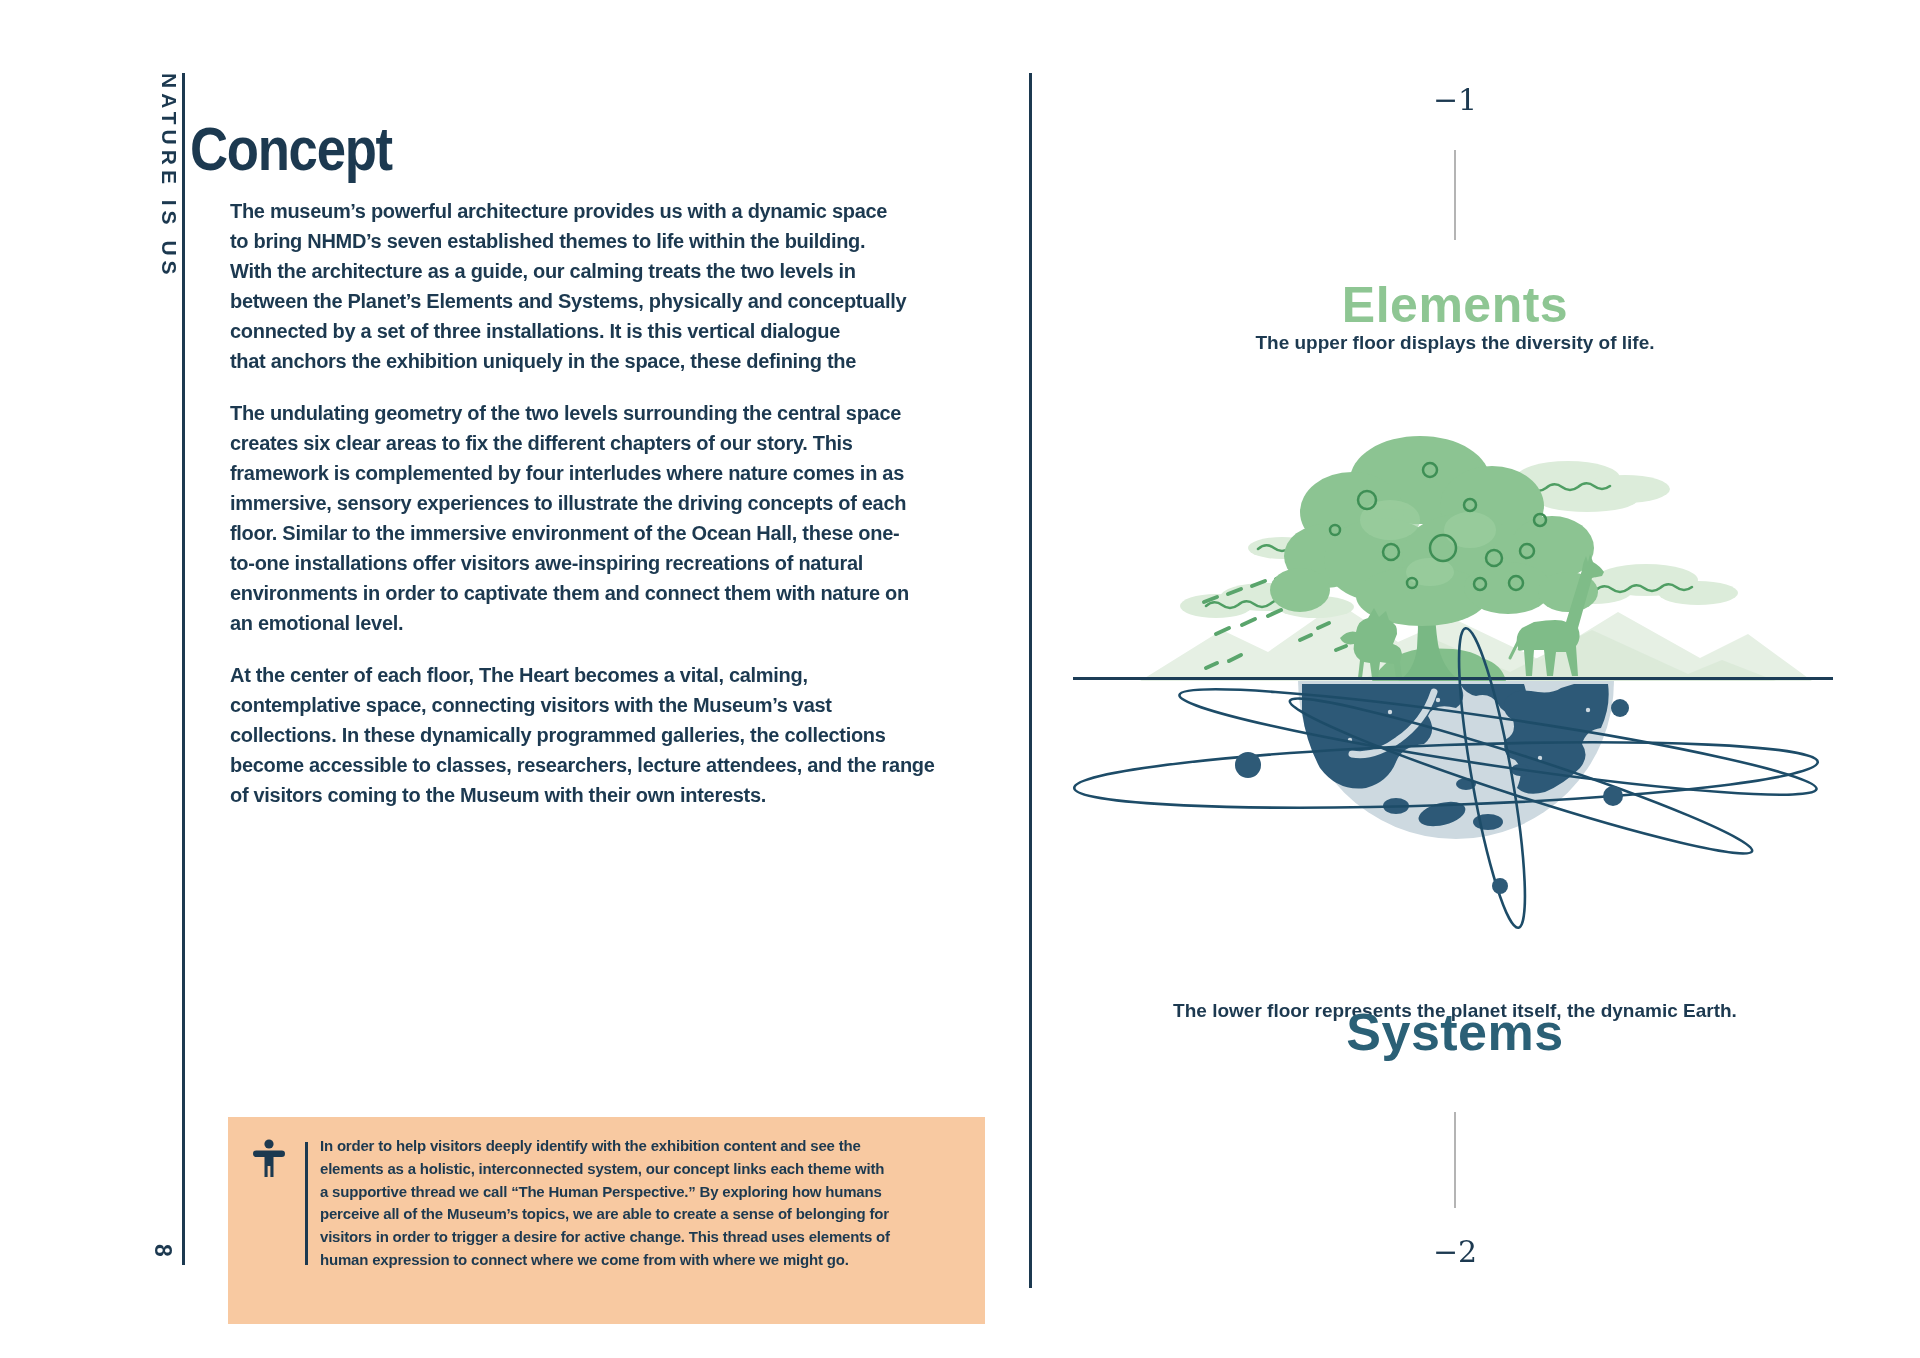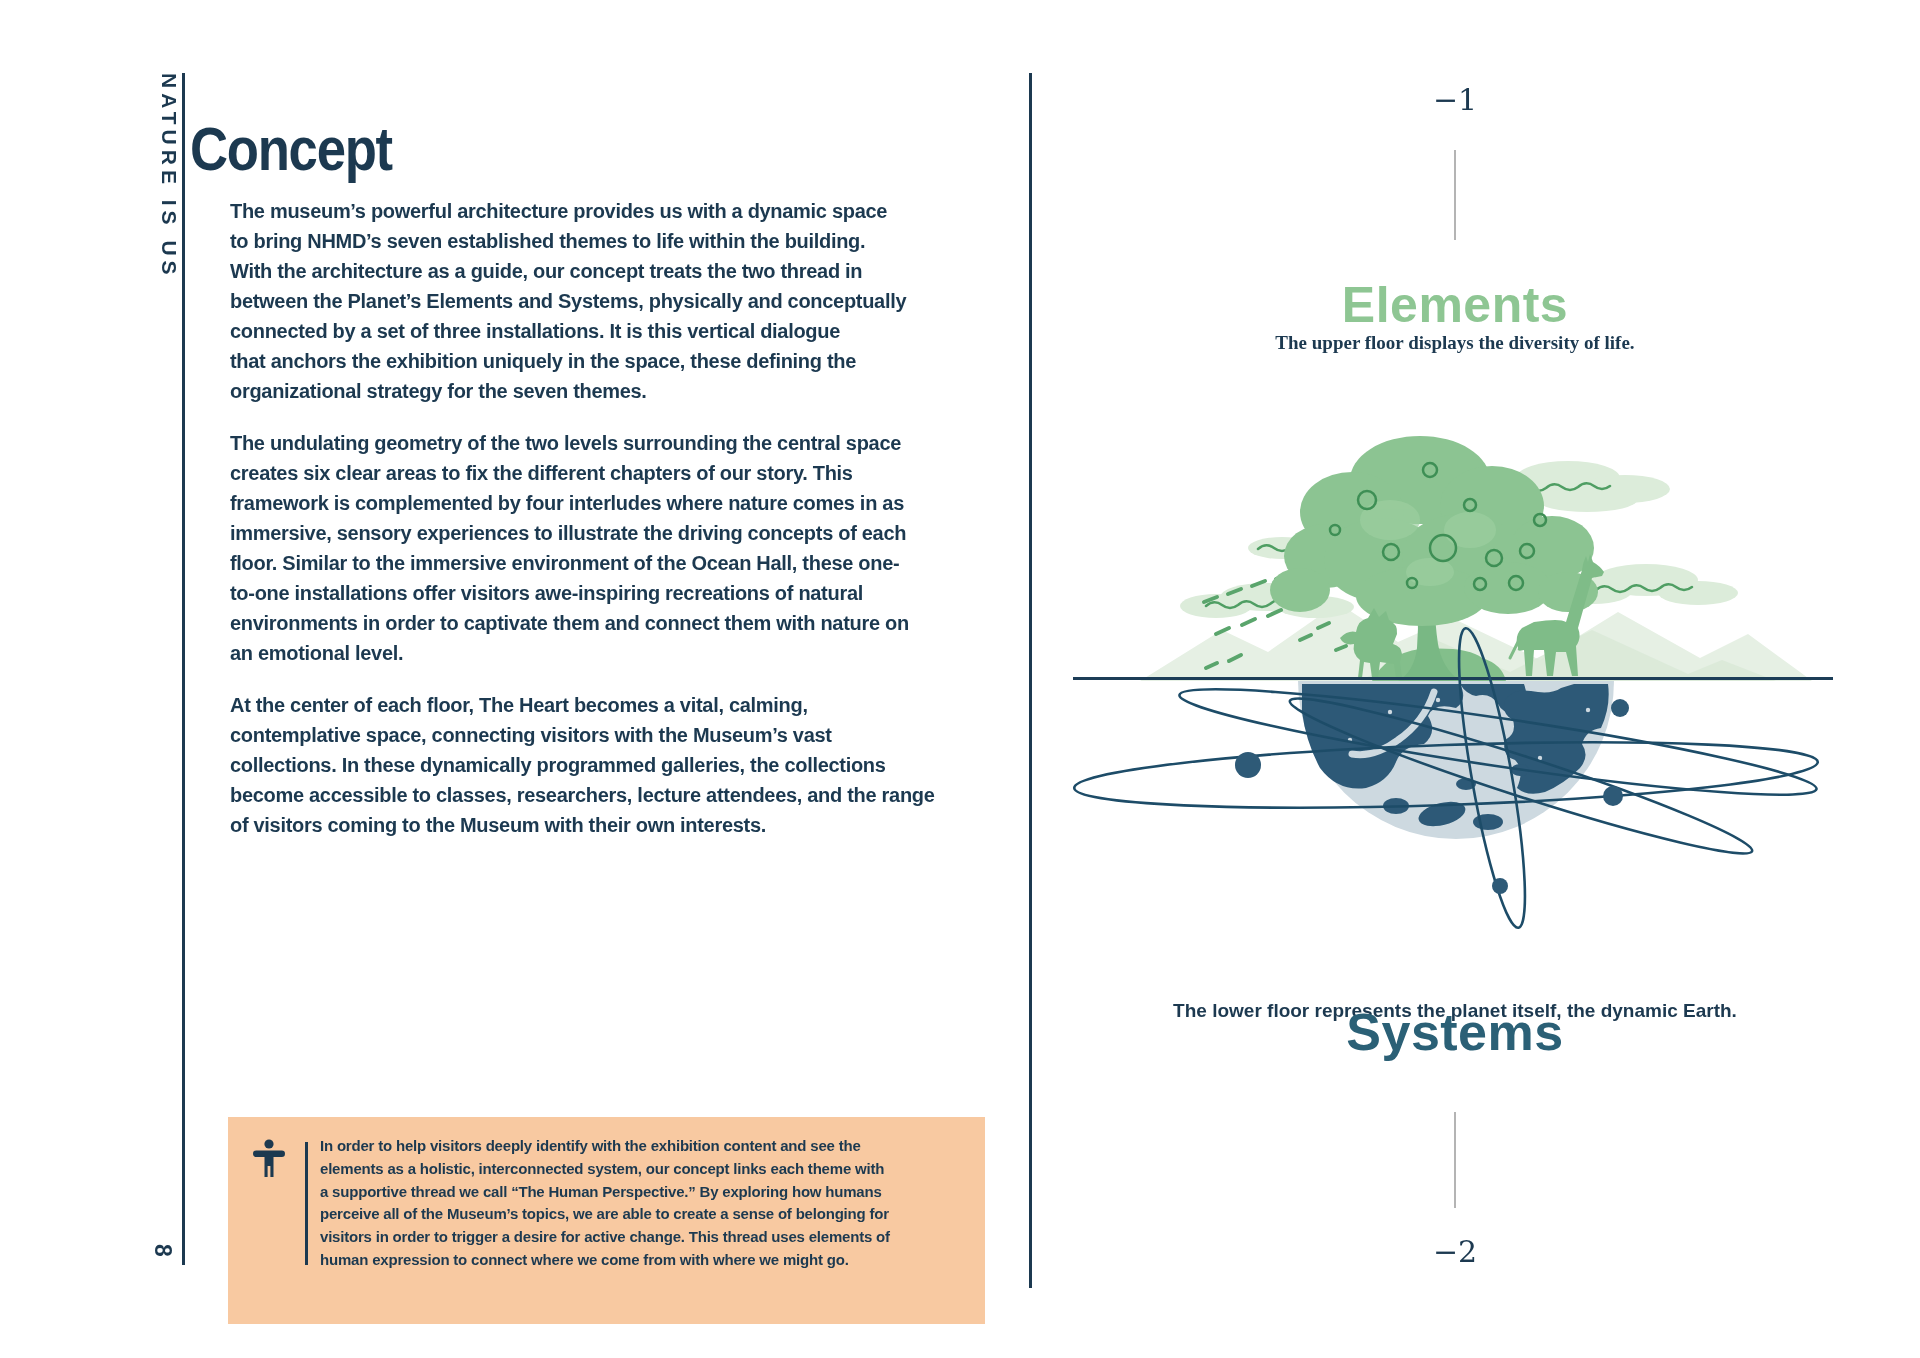--- a/index.html
+++ b/index.html
@@ -41,45 +41,44 @@
   .page-divider{left:1029px;top:73px;width:3px;height:1215px;background:#1c3950;}
   
   .rcol{left:1095px;width:720px;text-align:center;}
   .floor-label{font-family:"DejaVu Serif",serif;font-size:30px;color:#1c3950;}
   .floor-label-1{top:82px;}
   .floor-label-2{top:1234px;}
   .connector{width:2px;background:#b4b4b4;left:1454px;}
   .connector-1{top:150px;height:90px;}
   .connector-2{top:1112px;height:96px;}
   .elements-heading{top:276px;font-weight:700;font-size:50px;letter-spacing:.5px;color:#8ec693;}
-  .elements-caption{top:332px;font-weight:700;font-size:19px;color:#1c3950;font-family:Liberation Serif, serif;}
+  .elements-caption{top:332px;font-weight:700;font-size:19px;color:#1c3950;}
   .systems-caption{top:1000px;font-weight:700;font-size:19px;color:#1c3950;}
   .systems-heading{top:1002px;font-weight:700;font-size:52px;letter-spacing:.5px;color:#2b6076;}
   .illustration{left:1040px;top:420px;width:840px;height:610px;}
 </style>
 </head>
 <body>
 
 <div id="page">
 
   <div class="abs sidebar-line"></div>
   <div class="abs side-label">NATURE IS US</div>
   <div class="abs page-number">8</div>
 
   <h1 class="abs page-title">Concept</h1>
 
   <div class="abs body-text">
     <div class="para">
       <div class="line">The museum’s powerful architecture provides us with a dynamic space</div>
       <div class="line">to bring NHMD’s seven established themes to life within the building.</div>
-      <div class="line">With the architecture as a guide, our concept treats the two thread in</div>
+      <div class="line">With the architecture as a guide, our calming treats the two levels in</div>
       <div class="line">between the Planet’s Elements and Systems, physically and conceptually</div>
       <div class="line">connected by a set of three installations. It is this vertical dialogue</div>
       <div class="line">that anchors the exhibition uniquely in the space, these defining the</div>
-      <div class="line">organizational strategy for the seven themes.</div>
     </div>
     <div class="para">
       <div class="line">The undulating geometry of the two levels surrounding the central space</div>
       <div class="line">creates six clear areas to fix the different chapters of our story. This</div>
       <div class="line">framework is complemented by four interludes where nature comes in as</div>
       <div class="line">immersive, sensory experiences to illustrate the driving concepts of each</div>
       <div class="line">floor. Similar to the immersive environment of the Ocean Hall, these one-</div>
       <div class="line">to-one installations offer visitors awe-inspiring recreations of natural</div>
       <div class="line">environments in order to captivate them and connect them with nature on</div>
       <div class="line">an emotional level.</div>

